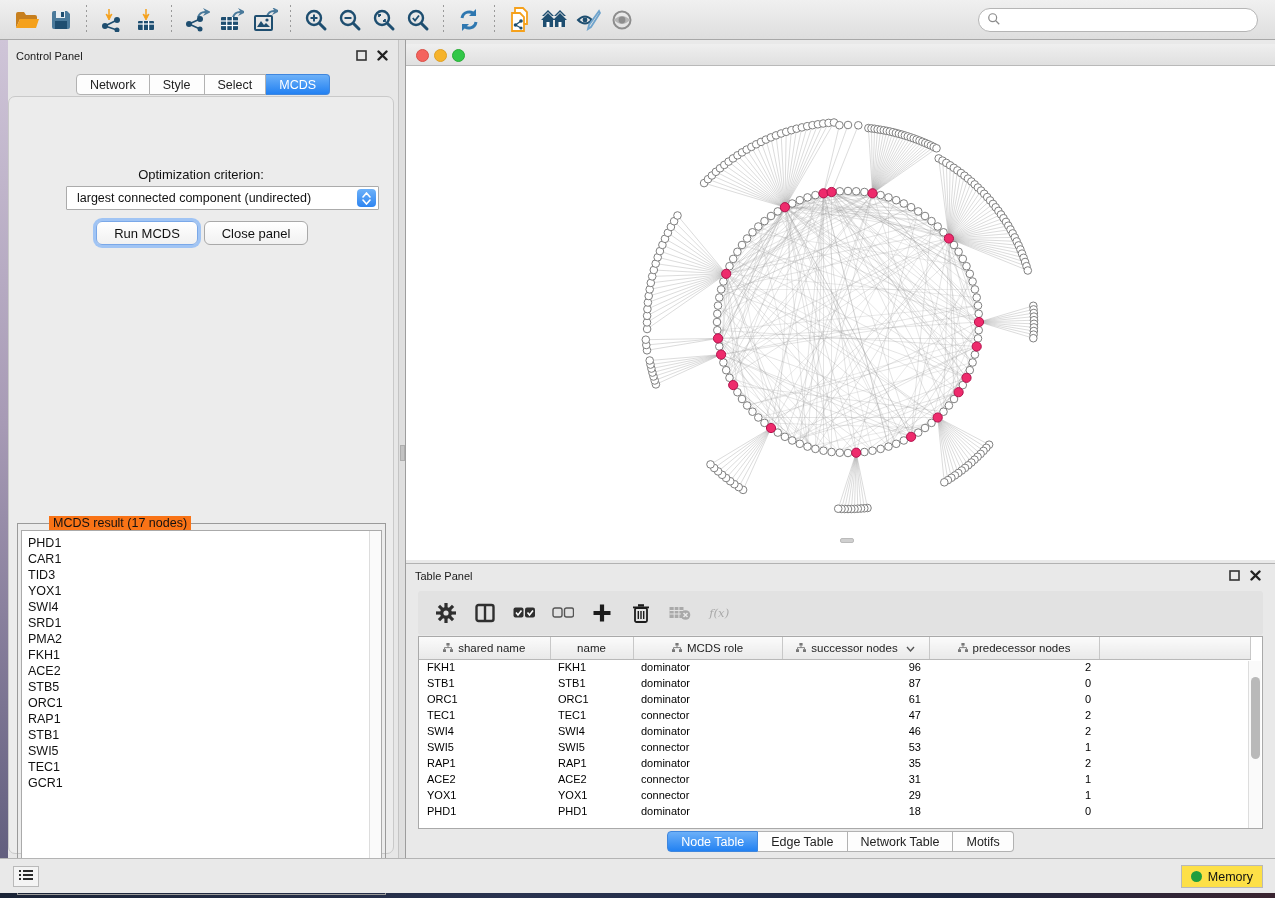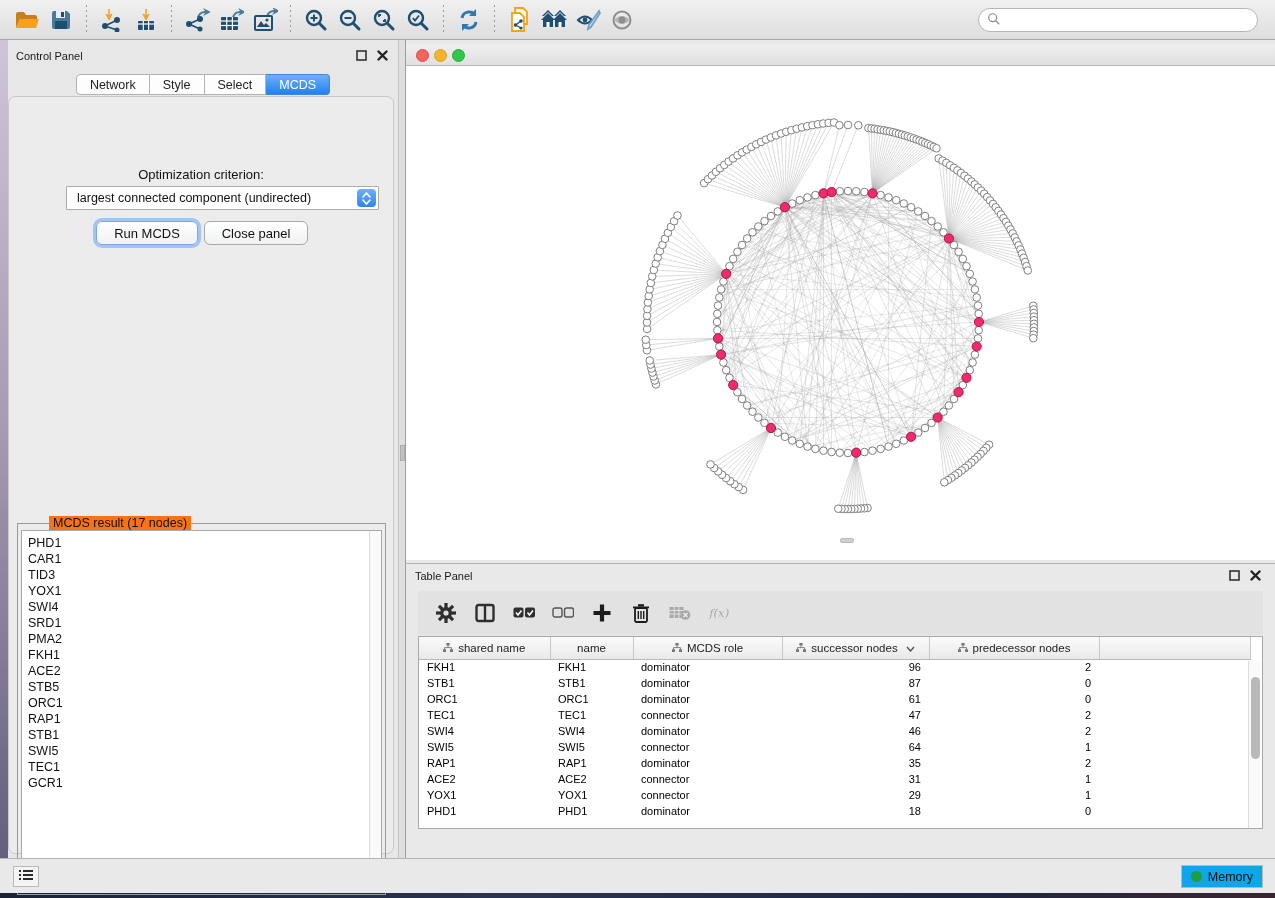--- a/index.html
+++ b/index.html
@@ -83,21 +83,21 @@
   table.grid td { height:16px; font-size:11px; color:#000; padding:0 8px; white-space:nowrap; overflow:hidden; }
   td.num { text-align:right; padding-right:12px; }
   .tbl-scroll { position:absolute; right:1px; top:24px; width:13px; height:167px; background:#fafafa; border-left:1px solid #ddd; }
   .tbl-thumb { position:absolute; left:2px; top:16px; width:9px; height:82px; background:#b9b9b9; border-radius:5px; }
   .tp-tabs { position:absolute; left:0; top:267px; width:100%; display:flex; justify-content:center; }
 
   
   .status-bar { position:absolute; left:0; top:858px; width:1275px; height:35px; background:#e9e9e9; border-top:1px solid #b4b4b4; }
   .sb-listbtn { position:absolute; left:13px; top:7px; width:26px; height:21px; background:#f4f4f4; border:1px solid #b9b9b9;
     display:flex; align-items:center; justify-content:center; }
-  .memory-btn { position:absolute; right:12px; top:6px; height:23px; padding:0 9px; background:#0ea5e9; border:1px solid #b9b9b9;
+  .memory-btn { position:absolute; right:12px; top:6px; height:23px; padding:0 9px; background:#fde047; border:1px solid #b9b9b9;
     display:flex; align-items:center; gap:6px; font-size:12.5px; color:#111; }
   .mem-dot { width:11px; height:11px; border-radius:50%; background:#1e9e3e; }
 </style>
 </head>
 <body>
 
 <div class="toolbar">
   <div id="tb-icons" style="display:flex;align-items:center;">
       <div class="tb-icon">
         <svg width="26" height="22" viewBox="0 0 26 22">
@@ -1208,21 +1208,21 @@
             <td>SWI4</td>
             <td>dominator</td>
             <td class="num">46</td>
             <td class="num">2</td>
             <td></td>
           </tr>
           <tr>
             <td>SWI5</td>
             <td>SWI5</td>
             <td>connector</td>
-            <td class="num">64</td>
+            <td class="num">53</td>
             <td class="num">1</td>
             <td></td>
           </tr>
           <tr>
             <td>RAP1</td>
             <td>RAP1</td>
             <td>dominator</td>
             <td class="num">35</td>
             <td class="num">2</td>
             <td></td>
@@ -1250,20 +1250,26 @@
             <td class="num">18</td>
             <td class="num">0</td>
             <td></td>
           </tr>
         </tbody>
     </table>
     <div class="tbl-scroll">
         <div class="tbl-thumb"></div>
       </div>
   </div>
+  <div class="tp-tabs" id="tp-tabs">
+      <div class="tab sel">Node Table</div>
+      <div class="tab">Edge Table</div>
+      <div class="tab">Network Table</div>
+      <div class="tab">Motifs</div>
+    </div>
 </div>
 
 <div class="status-bar">
   <div class="sb-listbtn">
     <span>
       <svg width="15" height="12" viewBox="0 0 15 12">
           <g stroke="#2a2a2a" stroke-width="2">
             <line x1="4" y1="2" x2="14" y2="2"></line>
             <line x1="4" y1="6" x2="14" y2="6"></line>
             <line x1="4" y1="10" x2="14" y2="10"></line>

